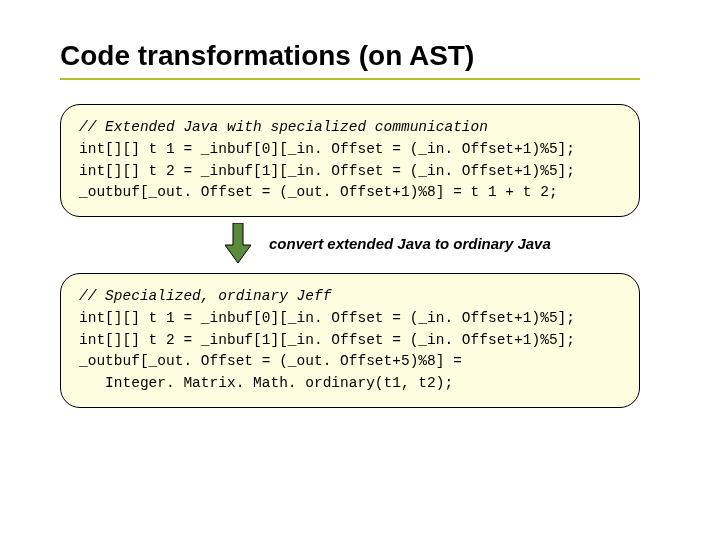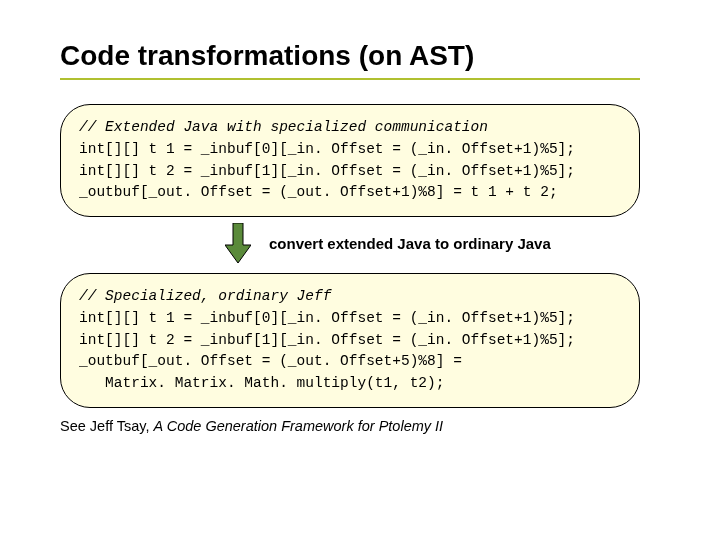--- a/index.html
+++ b/index.html
@@ -21,38 +21,39 @@
     margin-bottom: 6px;
   }
   .underline {
     height: 2px;
     background: #b0c030;
     width: 100%;
     margin-bottom: 24px;
   }
   .code-box {
     border: 1.5px solid #000;
-    border-radius: 30px;
+    border-radius: 20px;
     background: #fffde0;
     padding: 12px 18px;
     font-family: "Courier New", Courier, monospace;
     font-size: 14.5px;
     line-height: 1.5;
     white-space: pre;
     color: #000;
     overflow: hidden;
   }
   .code-box .comment {
     font-style: italic;
   }
   .arrow-row {
     display: flex;
     align-items: center;
     margin: 6px 0 10px 0;
     padding-left: 165px;
+    font-style: italic;
   }
   .arrow {
     width: 26px;
     height: 40px;
     margin-right: 18px;
     flex-shrink: 0;
   }
   .arrow-label {
     font-family: Arial, sans-serif;
     font-size: 15px;
@@ -87,18 +88,15 @@
     <svg class="arrow" viewBox="0 0 26 40">
       <path d="M 8 0 L 18 0 L 18 22 L 26 22 L 13 40 L 0 22 L 8 22 Z" fill="#5a8a3a" stroke="#000" stroke-width="1"></path>
     </svg>
     <div class="arrow-label">convert extended Java to ordinary Java</div>
   </div>
 
   <div class="code-box"><span class="comment">// Specialized, ordinary Jeff</span>
 <span>int[][] t 1 = _inbuf[0][_in. Offset = (_in. Offset+1)%5];</span>
 <span>int[][] t 2 = _inbuf[1][_in. Offset = (_in. Offset+1)%5];</span>
 <span>_outbuf[_out. Offset = (_out. Offset+5)%8] =</span>
-<span>   Matrix. Matrix. Math. multiply(t1, t2);</span></div>
+<span>   Integer. Matrix. Math. ordinary(t1, t2);</span></div>
 
-  <div class="footnote">
-    <span>See </span><span class="author">Jeff Tsay</span><span>, </span><span class="work">A Code Generation Framework for Ptolemy II</span>
-  </div>
 </div>
 
 </body></html>

